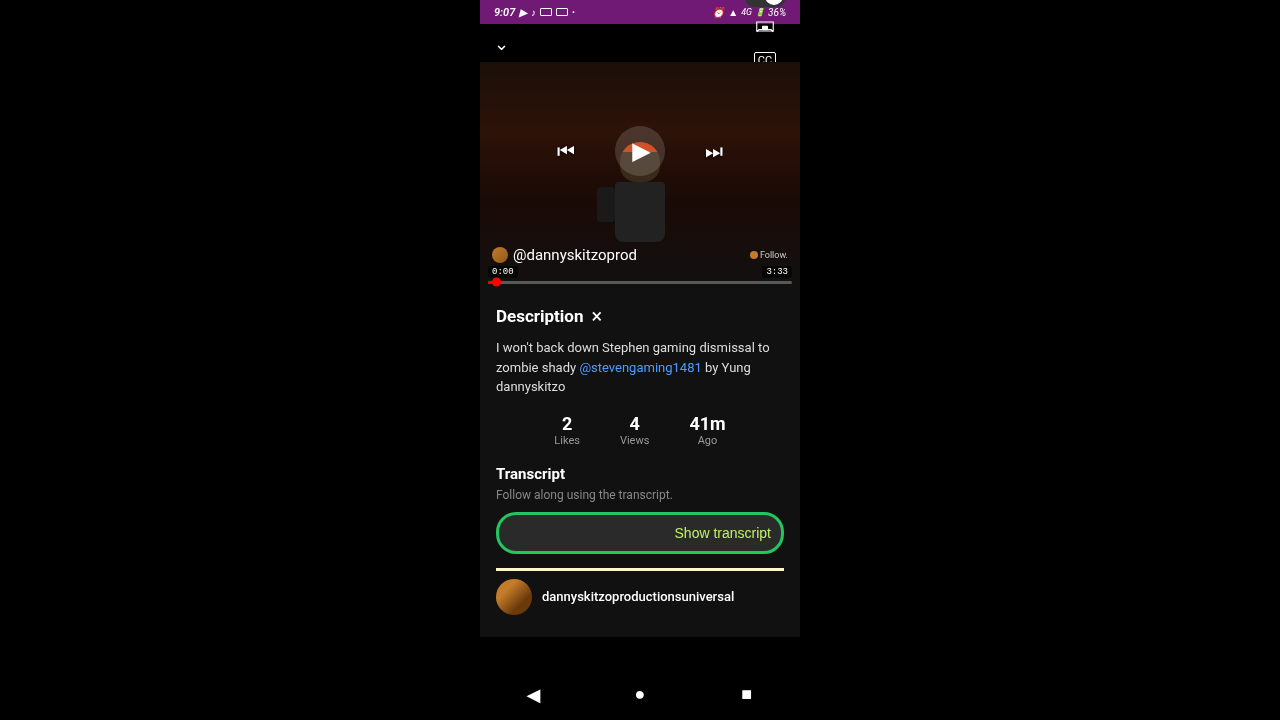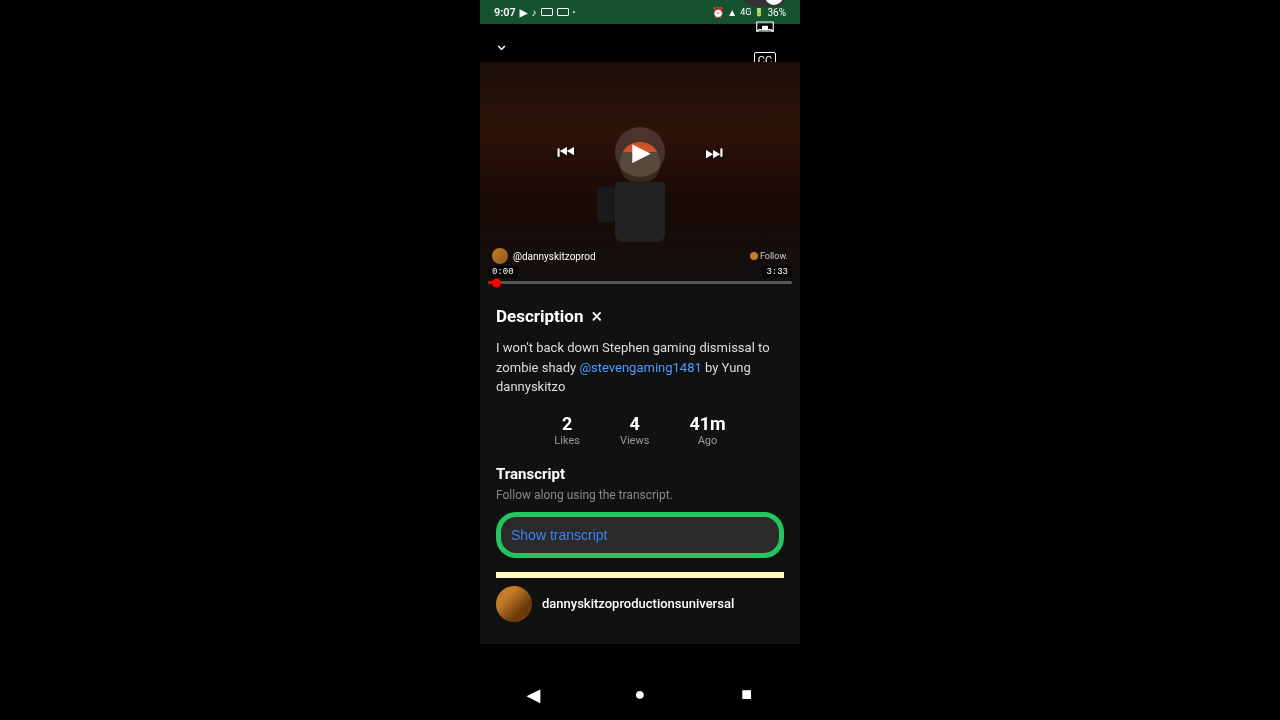--- a/index.html
+++ b/index.html
@@ -23,21 +23,22 @@
       overflow: hidden;
     }
 
     
     .status-bar {
       display: flex;
       justify-content: space-between;
       align-items: center;
       padding: 4px 14px;
       height: 24px;
-      background: #14532d;
+      background: #701a75;
+      font-style: italic;
     }
 
     .status-left {
       display: flex;
       align-items: center;
       gap: 4px;
       font-size: 11px;
       color: #fff;
       font-weight: 600;
     }
@@ -270,21 +271,21 @@
 
     .channel-avatar-small {
       width: 16px;
       height: 16px;
       border-radius: 50%;
       background: #555;
       overflow: hidden;
     }
 
     .channel-name-small {
-      font-size: 10px;
+      font-size: 15px;
       color: #fff;
     }
 
     .bandlab-logo {
       margin-left: auto;
       font-size: 9px;
       color: #ccc;
       display: flex;
       align-items: center;
       gap: 2px;
@@ -367,36 +368,36 @@
 
     .transcript-subtitle {
       font-size: 12px;
       color: #888;
       margin-bottom: 10px;
     }
 
     .show-transcript-btn {
       width: 100%;
       background: #2a2a2a;
-      border: 5px solid #22c55e;
+      border: 3px solid #22c55e;
       border-radius: 20px;
       padding: 10px;
-      text-align: left;
+      text-align: right;
       font-size: 14px;
-      color: #3b82f6;
+      color: #bef264;
       cursor: pointer;
     }
 
     
     .channel-row {
       display: flex;
       align-items: center;
       gap: 10px;
       padding: 8px 0;
-      border-top: 6px solid #fef9c3;
+      border-top: 3px solid #fef9c3;
     }
 
     .channel-avatar {
       width: 36px;
       height: 36px;
       border-radius: 50%;
       background: linear-gradient(135deg, #c47c2a, #8b5a1a);
       overflow: hidden;
       display: flex;
       align-items: center;

